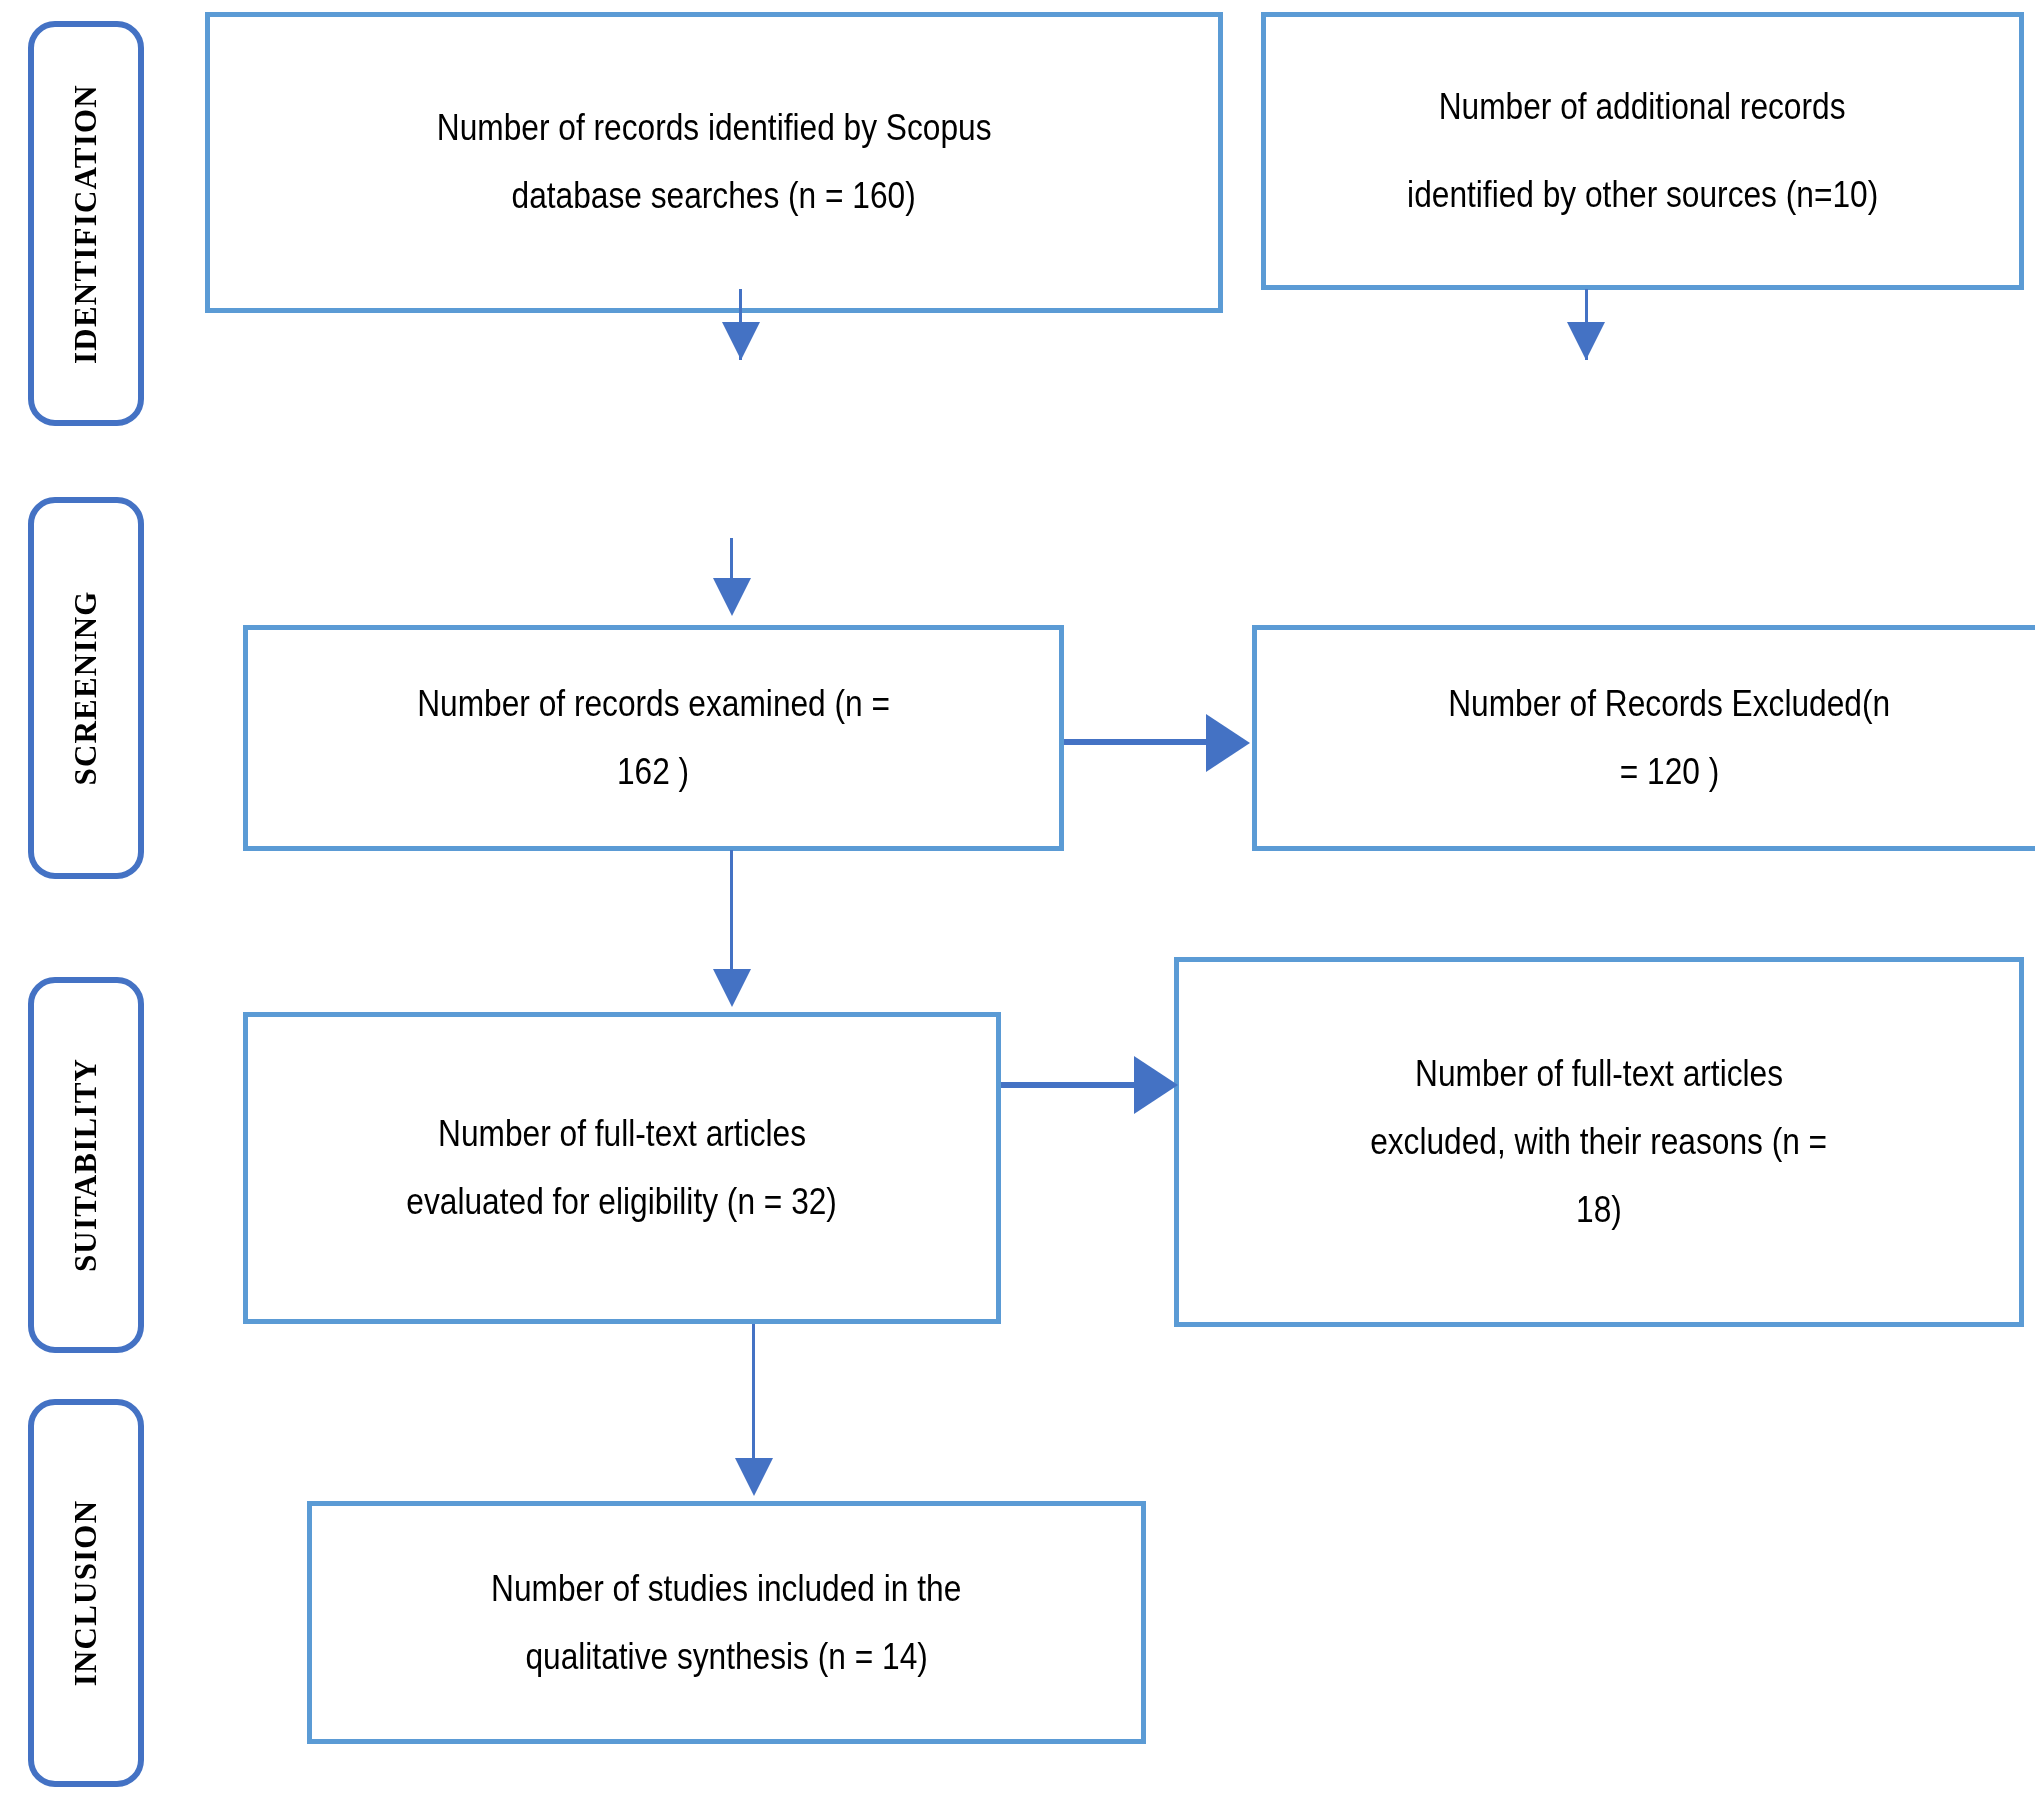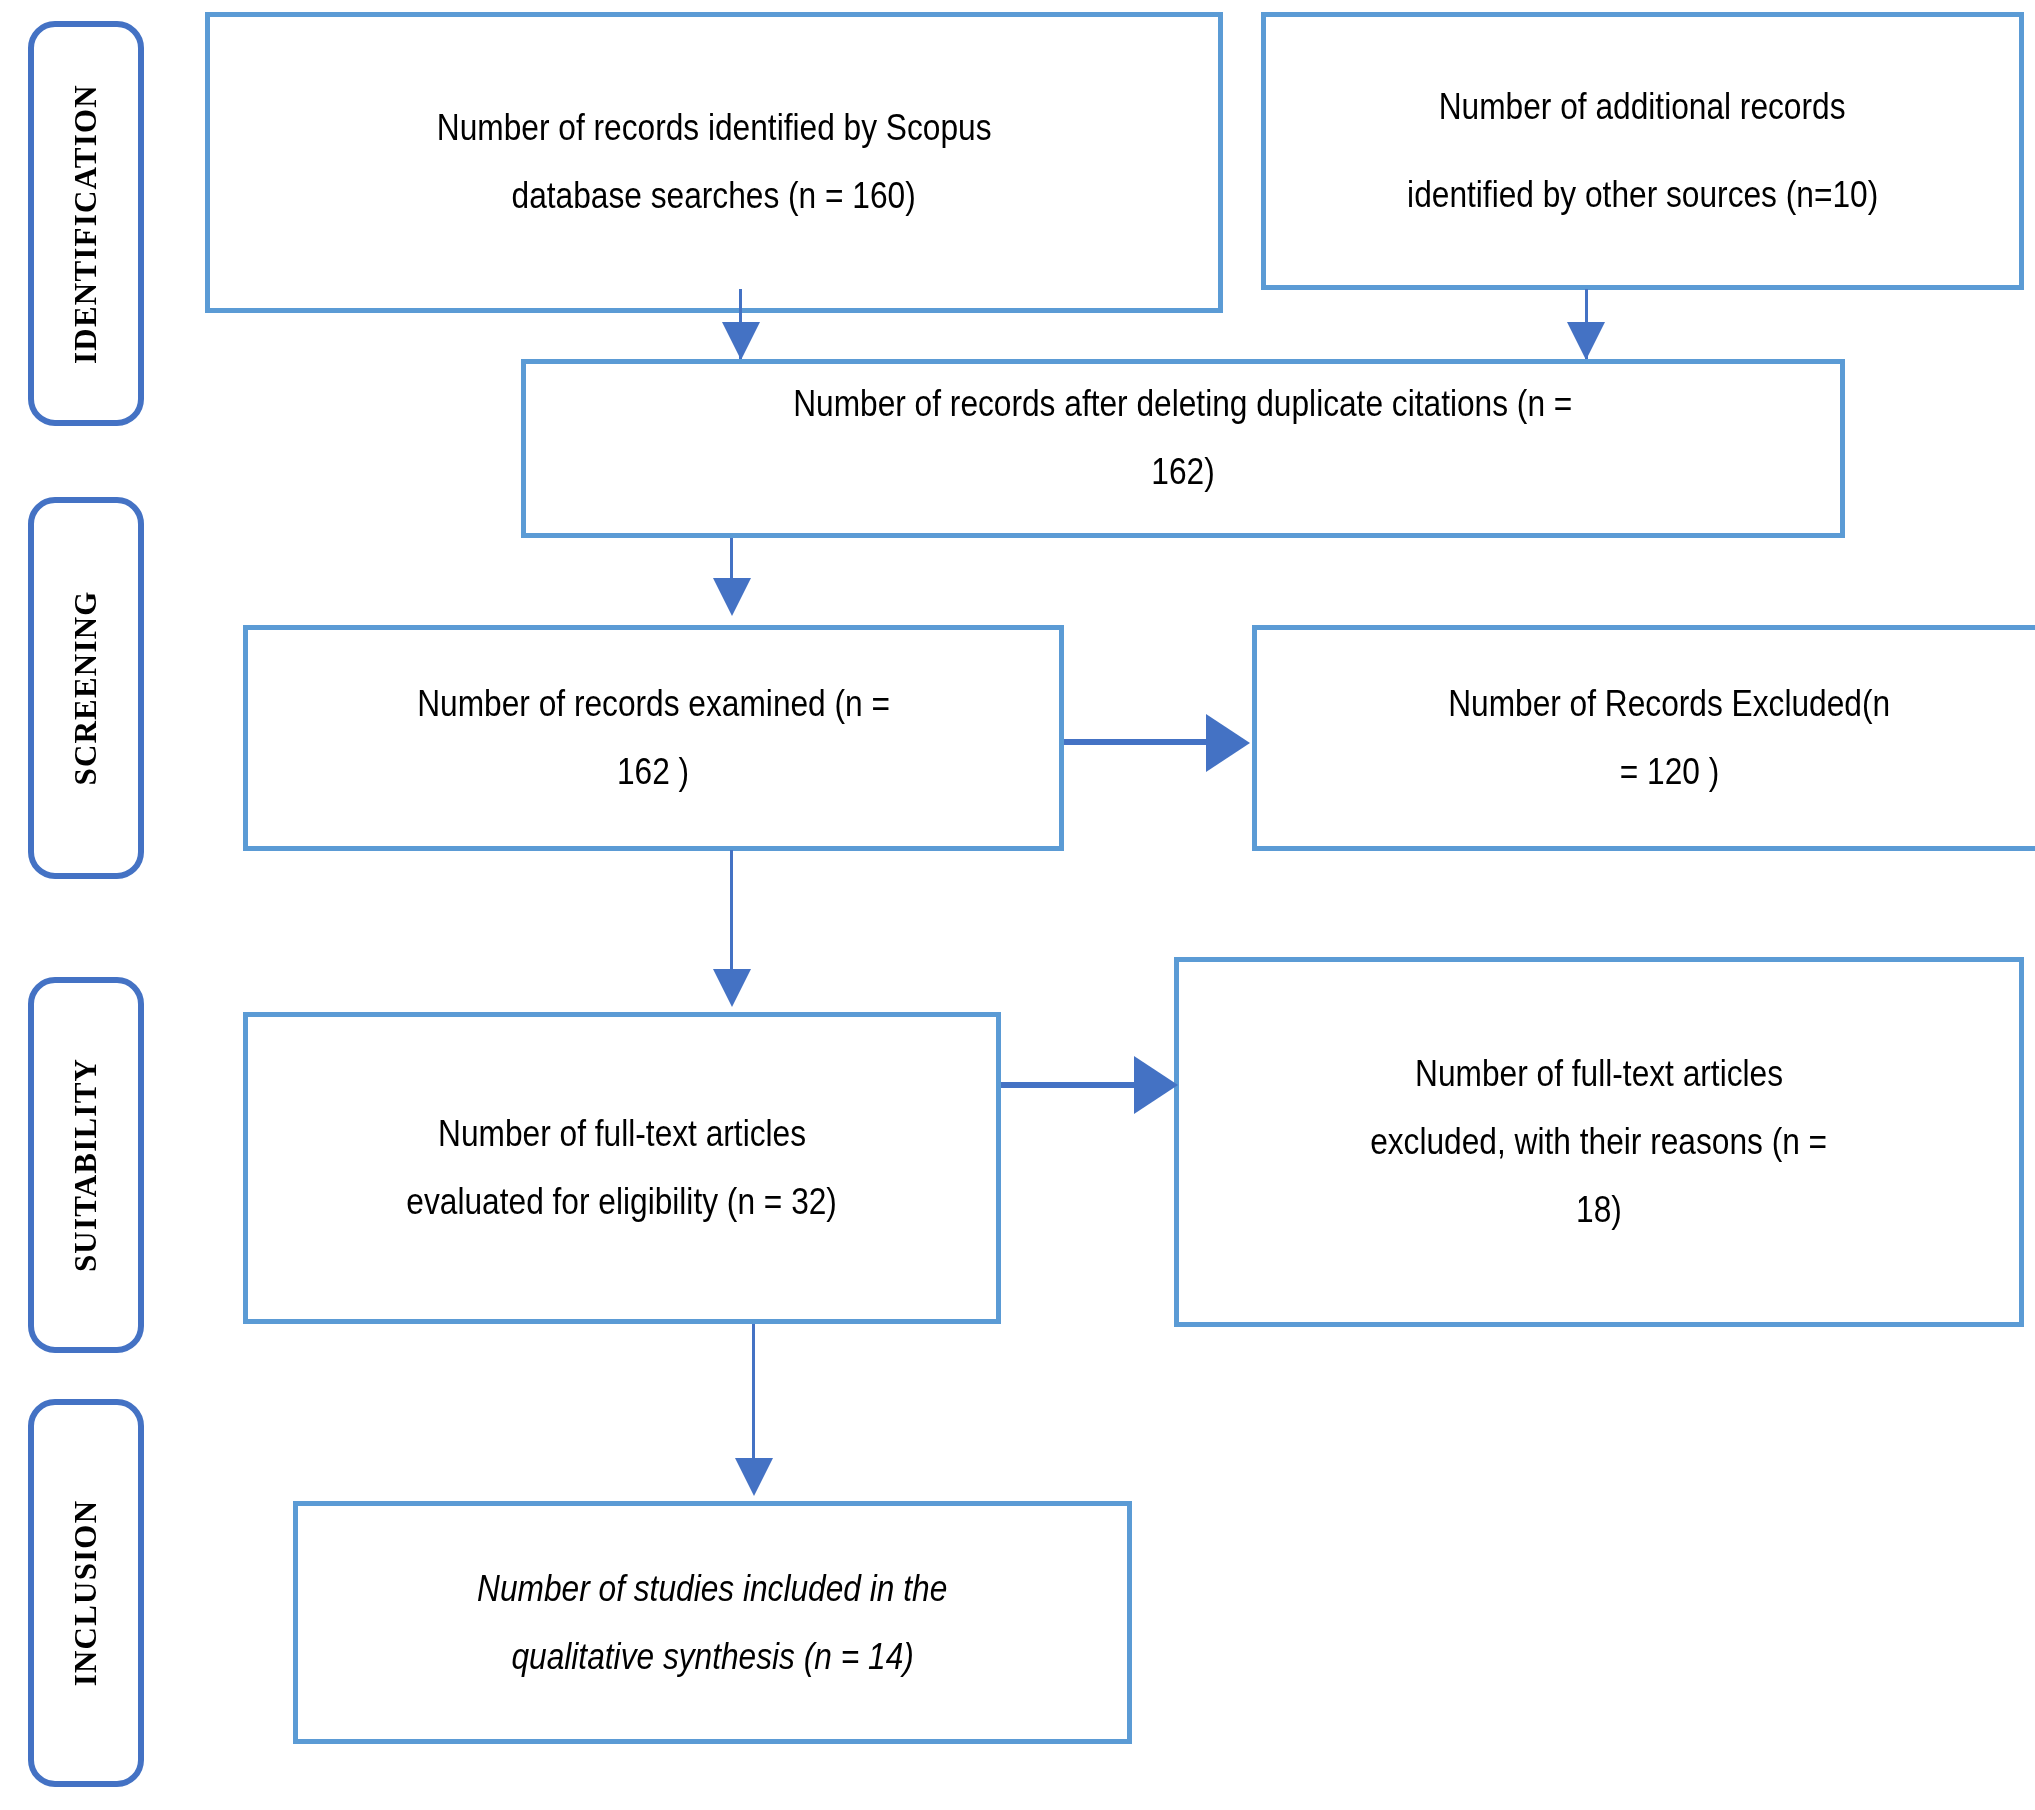--- a/index.html
+++ b/index.html
@@ -129,24 +129,20 @@
     <div class="line">Number of additional records</div>
     <div class="line">identified by other sources (n=10)</div>
   </div>
 
   <div class="v-line" style="left:739px; top:289px; height:71px;"></div>
   <div class="v-arrow-head" style="left:722px; top:322px;"></div>
 
   <div class="v-line" style="left:1585px; top:289px; height:71px;"></div>
   <div class="v-arrow-head" style="left:1567px; top:322px;"></div>
 
-  <div class="flow-box clip-bottom" style="left:521px; top:359px; width:1324px; height:179px;">
-    <div class="line">Number of records after deleting duplicate citations (n =</div>
-    <div class="line">162)</div>
-  </div>
 
   <div class="v-line" style="left:730px; top:538px; height:74px;"></div>
   <div class="v-arrow-head" style="left:713px; top:578px;"></div>
 
   <div class="flow-box" style="left:243px; top:625px; width:821px; height:226px;">
     <div class="line">Number of records examined (n =</div>
     <div class="line">162 )</div>
   </div>
 
   <div class="flow-box" style="left:1252px; top:625px; width:835px; height:226px;">
@@ -170,19 +166,19 @@
     <div class="line">excluded, with their reasons (n =</div>
     <div class="line">18)</div>
   </div>
 
   <div class="h-line" style="left:1001px; top:1082px; width:140px;"></div>
   <div class="h-arrow-head" style="left:1134px; top:1056px;"></div>
 
   <div class="v-line" style="left:752px; top:1324px; height:168px;"></div>
   <div class="v-arrow-head" style="left:735px; top:1458px;"></div>
 
-  <div class="flow-box" style="left:293px; top:1501px; width:839px; height:243px;font-style:italic;">
+  <div class="flow-box" style="left:307px; top:1501px; width:839px; height:243px;">
     <div class="line">Number of studies included in the</div>
     <div class="line">qualitative synthesis (n = 14)</div>
   </div>
 
 </div>
 
 
 </body></html>

